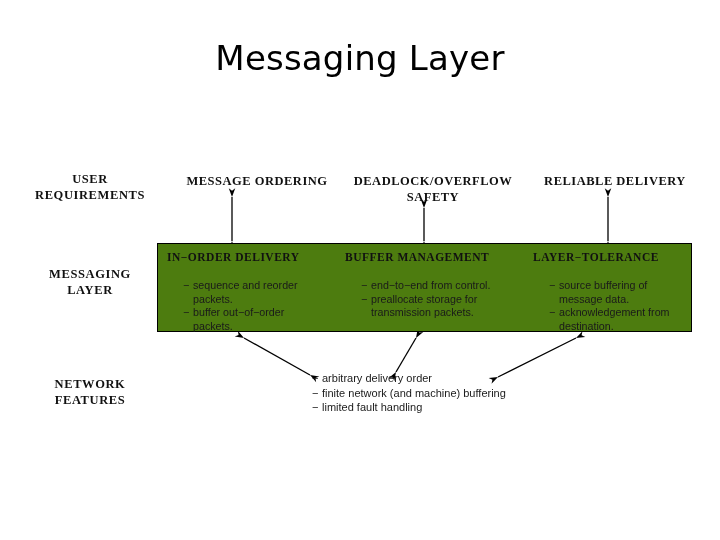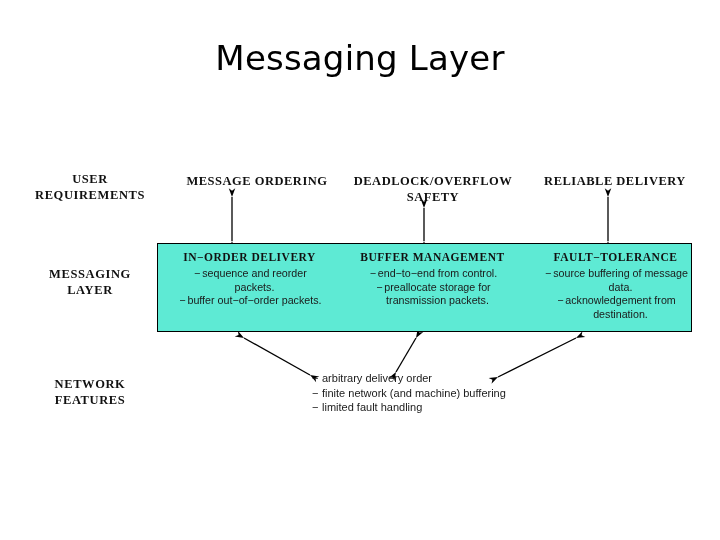--- a/index.html
+++ b/index.html
@@ -85,43 +85,42 @@
 
   
   #messaging-box {
     position: absolute;
     left: 157px;
     top: 243px;
     width: 535px;
     height: 89px;
     border: 1.4px solid #000000;
     box-sizing: border-box;
-    background: #5eead4;
-    text-align: center;
+    background: #4d7c0f;
   }
   .column {
     position: absolute;
     top: 7px;
   }
   #col-inorder { left: 9px;   width: 165px; }
   #col-buffer  { left: 187px; width: 175px; }
   #col-fault   { left: 375px; width: 165px; }
 
   .col-heading {
     font-family: "Liberation Serif", serif;
     font-weight: bold;
     font-size: 11.5px;
     letter-spacing: 0.5px;
     color: #111111;
     margin-bottom: 2px;
     white-space: nowrap;
   }
   .col-items {
     list-style: none;
-    margin: 4px;
+    margin: 16px;
     padding: 0;
   }
   .col-items li {
     font-family: "Liberation Sans", sans-serif;
     font-size: 10.7px;
     line-height: 1.27;
     color: #1a1a1a;
     padding-left: 10px;
     text-indent: -10px;
     margin-bottom: 0px;
@@ -224,21 +223,21 @@
 
     <div class="column" id="col-buffer">
       <div class="col-heading">BUFFER MANAGEMENT</div>
       <ul class="col-items">
         <li><span class="dash">−</span><span>end−to−end from control.</span></li>
         <li><span class="dash">−</span><span>preallocate storage for transmission packets.</span></li>
       </ul>
     </div>
 
     <div class="column" id="col-fault">
-      <div class="col-heading">FAULT−TOLERANCE</div>
+      <div class="col-heading">LAYER−TOLERANCE</div>
       <ul class="col-items">
         <li><span class="dash">−</span><span>source buffering of message data.</span></li>
         <li><span class="dash">−</span><span>acknowledgement from destination.</span></li>
       </ul>
     </div>
 
   </div>
 
   <ul id="network-list">
     <li><span class="dash">−</span><span>arbitrary delivery order</span></li>

